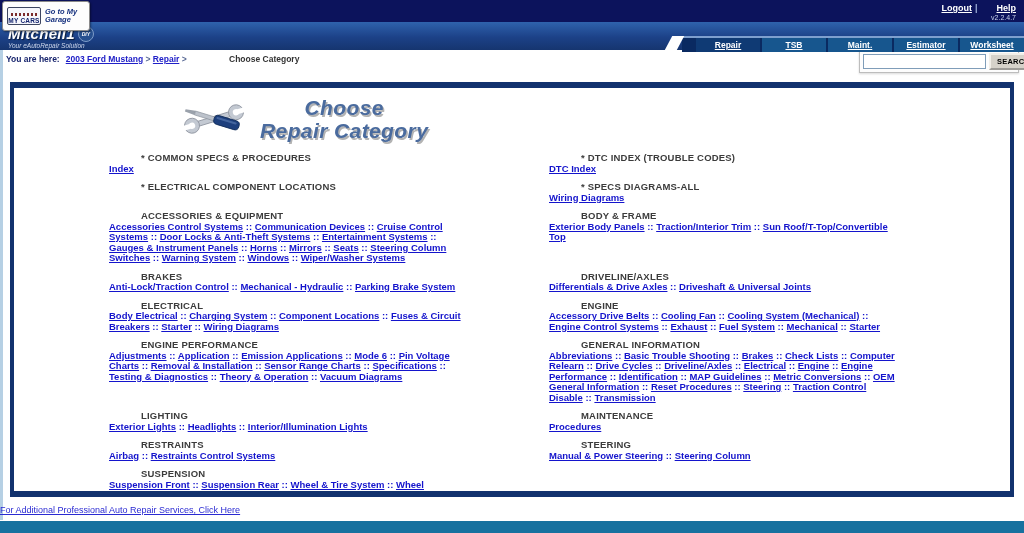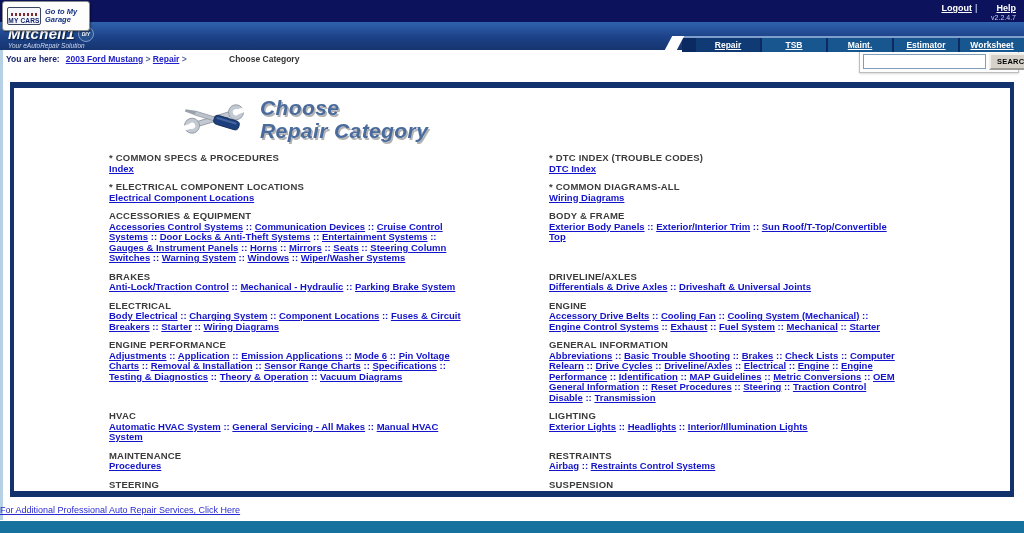--- a/index.html
+++ b/index.html
@@ -65,26 +65,26 @@
                 font-family:"Liberation Sans",sans-serif;}
   .search-btn{height:17px;width:42px;font-size:7.5px;font-weight:bold;color:#000;
               background:#d6d2ca;border:2px outset #f2efe9;font-family:"Liberation Sans",sans-serif;
               letter-spacing:.2px;}
 
   
   .content-box{position:absolute;top:82px;left:10px;right:10px;bottom:36px;background:#fff;
                border:solid #12326e;border-width:6px 4px 6px 4px;overflow:hidden;}
   .page-header{margin:5px 0 0 168px;display:flex;align-items:center;gap:14px;height:52px;}
   .header-text{font-size:21px;line-height:23px;font-weight:bold;font-style:italic;
-               color:#4a6b9e;text-shadow:1.5px 1.5px 0 #b3b3b3;letter-spacing:.4px;}
+               color:#4a6b9e;text-shadow:1.5px 1.5px 0 #b3b3b3;letter-spacing:.4px;text-align:center;}
 
   
   .cat-grid{margin:8px 0 0 95px;display:grid;grid-template-columns:440px 430px;}
   .cat-cell{margin-bottom:8px;}
-  .cat-title{font-size:9.5px;font-weight:bold;color:#3b3b3b;letter-spacing:.2px;line-height:10.5px;}
+  .cat-title{font-size:9.5px;font-weight:bold;color:#3b3b3b;letter-spacing:.2px;line-height:10.5px;margin-left:32px;}
   .cat-links{font-size:9.5px;font-weight:bold;line-height:10.5px;max-width:352px;color:#1414cc;}
   .cat-link{color:#1414cc;text-decoration:underline;}
   .sep{color:#1414cc;text-decoration:none;}
 
   
   .footer{position:absolute;left:0;right:11px;top:499px;text-align:left;}
   .svc-link{font-size:9px;color:#2a2ad2;text-decoration:underline;}
   .copy-row{font-size:7.5px;color:#111;margin-top:2px;}
   .legal-links{margin-left:10px;font-weight:bold;}
   .legal-links a{color:#2b2b99;text-decoration:underline;}
@@ -172,33 +172,32 @@
         <div class="cat-cell">
           <div class="cat-title">* COMMON SPECS &amp; PROCEDURES</div>
           <div class="cat-links"><a class="cat-link">Index</a></div>
         </div>
         <div class="cat-cell">
           <div class="cat-title">* DTC INDEX (TROUBLE CODES)</div>
           <div class="cat-links"><a class="cat-link">DTC Index</a></div>
         </div>
         <div class="cat-cell">
           <div class="cat-title">* ELECTRICAL COMPONENT LOCATIONS</div>
-          <div class="cat-links"><a class="cat-link">Electrical Component Locations</a></div>
-        </div>
-        <div class="cat-cell">
-          <div class="cat-title">* COMMON DIAGRAMS-ALL</div>
+        </div>
+        <div class="cat-cell">
+          <div class="cat-title">* SPECS DIAGRAMS-ALL</div>
           <div class="cat-links"><a class="cat-link">Wiring Diagrams</a></div>
         </div>
         <div class="cat-cell">
           <div class="cat-title">ACCESSORIES &amp; EQUIPMENT</div>
           <div class="cat-links"><a class="cat-link">Accessories Control Systems</a><span class="sep"> :: </span><a class="cat-link">Communication Devices</a><span class="sep"> :: </span><a class="cat-link">Cruise Control Systems</a><span class="sep"> :: </span><a class="cat-link">Door Locks &amp; Anti-Theft Systems</a><span class="sep"> :: </span><a class="cat-link">Entertainment Systems</a><span class="sep"> :: </span><a class="cat-link">Gauges &amp; Instrument Panels</a><span class="sep"> :: </span><a class="cat-link">Horns</a><span class="sep"> :: </span><a class="cat-link">Mirrors</a><span class="sep"> :: </span><a class="cat-link">Seats</a><span class="sep"> :: </span><a class="cat-link">Steering Column Switches</a><span class="sep"> :: </span><a class="cat-link">Warning System</a><span class="sep"> :: </span><a class="cat-link">Windows</a><span class="sep"> :: </span><a class="cat-link">Wiper/Washer Systems</a></div>
         </div>
         <div class="cat-cell">
           <div class="cat-title">BODY &amp; FRAME</div>
-          <div class="cat-links"><a class="cat-link">Exterior Body Panels</a><span class="sep"> :: </span><a class="cat-link">Exterior/Interior Trim</a><span class="sep"> :: </span><a class="cat-link">Sun Roof/T-Top/Convertible Top</a></div>
+          <div class="cat-links"><a class="cat-link">Exterior Body Panels</a><span class="sep"> :: </span><a class="cat-link">Traction/Interior Trim</a><span class="sep"> :: </span><a class="cat-link">Sun Roof/T-Top/Convertible Top</a></div>
         </div>
         <div class="cat-cell">
           <div class="cat-title">BRAKES</div>
           <div class="cat-links"><a class="cat-link">Anti-Lock/Traction Control</a><span class="sep"> :: </span><a class="cat-link">Mechanical - Hydraulic</a><span class="sep"> :: </span><a class="cat-link">Parking Brake System</a></div>
         </div>
         <div class="cat-cell">
           <div class="cat-title">DRIVELINE/AXLES</div>
           <div class="cat-links"><a class="cat-link">Differentials &amp; Drive Axles</a><span class="sep"> :: </span><a class="cat-link">Driveshaft &amp; Universal Joints</a></div>
         </div>
         <div class="cat-cell">
@@ -209,24 +208,20 @@
           <div class="cat-title">ENGINE</div>
           <div class="cat-links"><a class="cat-link">Accessory Drive Belts</a><span class="sep"> :: </span><a class="cat-link">Cooling Fan</a><span class="sep"> :: </span><a class="cat-link">Cooling System (Mechanical)</a><span class="sep"> :: </span><a class="cat-link">Engine Control Systems</a><span class="sep"> :: </span><a class="cat-link">Exhaust</a><span class="sep"> :: </span><a class="cat-link">Fuel System</a><span class="sep"> :: </span><a class="cat-link">Mechanical</a><span class="sep"> :: </span><a class="cat-link">Starter</a></div>
         </div>
         <div class="cat-cell">
           <div class="cat-title">ENGINE PERFORMANCE</div>
           <div class="cat-links"><a class="cat-link">Adjustments</a><span class="sep"> :: </span><a class="cat-link">Application</a><span class="sep"> :: </span><a class="cat-link">Emission Applications</a><span class="sep"> :: </span><a class="cat-link">Mode 6</a><span class="sep"> :: </span><a class="cat-link">Pin Voltage Charts</a><span class="sep"> :: </span><a class="cat-link">Removal &amp; Installation</a><span class="sep"> :: </span><a class="cat-link">Sensor Range Charts</a><span class="sep"> :: </span><a class="cat-link">Specifications</a><span class="sep"> :: </span><a class="cat-link">Testing &amp; Diagnostics</a><span class="sep"> :: </span><a class="cat-link">Theory &amp; Operation</a><span class="sep"> :: </span><a class="cat-link">Vacuum Diagrams</a></div>
         </div>
         <div class="cat-cell">
           <div class="cat-title">GENERAL INFORMATION</div>
           <div class="cat-links"><a class="cat-link">Abbreviations</a><span class="sep"> :: </span><a class="cat-link">Basic Trouble Shooting</a><span class="sep"> :: </span><a class="cat-link">Brakes</a><span class="sep"> :: </span><a class="cat-link">Check Lists</a><span class="sep"> :: </span><a class="cat-link">Computer Relearn</a><span class="sep"> :: </span><a class="cat-link">Drive Cycles</a><span class="sep"> :: </span><a class="cat-link">Driveline/Axles</a><span class="sep"> :: </span><a class="cat-link">Electrical</a><span class="sep"> :: </span><a class="cat-link">Engine</a><span class="sep"> :: </span><a class="cat-link">Engine Performance</a><span class="sep"> :: </span><a class="cat-link">Identification</a><span class="sep"> :: </span><a class="cat-link">MAP Guidelines</a><span class="sep"> :: </span><a class="cat-link">Metric Conversions</a><span class="sep"> :: </span><a class="cat-link">OEM General Information</a><span class="sep"> :: </span><a class="cat-link">Reset Procedures</a><span class="sep"> :: </span><a class="cat-link">Steering</a><span class="sep"> :: </span><a class="cat-link">Traction Control Disable</a><span class="sep"> :: </span><a class="cat-link">Transmission</a></div>
-        </div>
-        <div class="cat-cell">
-          <div class="cat-title">HVAC</div>
-          <div class="cat-links"><a class="cat-link">Automatic HVAC System</a><span class="sep"> :: </span><a class="cat-link">General Servicing - All Makes</a><span class="sep"> :: </span><a class="cat-link">Manual HVAC System</a></div>
         </div>
         <div class="cat-cell">
           <div class="cat-title">LIGHTING</div>
           <div class="cat-links"><a class="cat-link">Exterior Lights</a><span class="sep"> :: </span><a class="cat-link">Headlights</a><span class="sep"> :: </span><a class="cat-link">Interior/Illumination Lights</a></div>
         </div>
         <div class="cat-cell">
           <div class="cat-title">MAINTENANCE</div>
           <div class="cat-links"><a class="cat-link">Procedures</a></div>
         </div>
         <div class="cat-cell">

